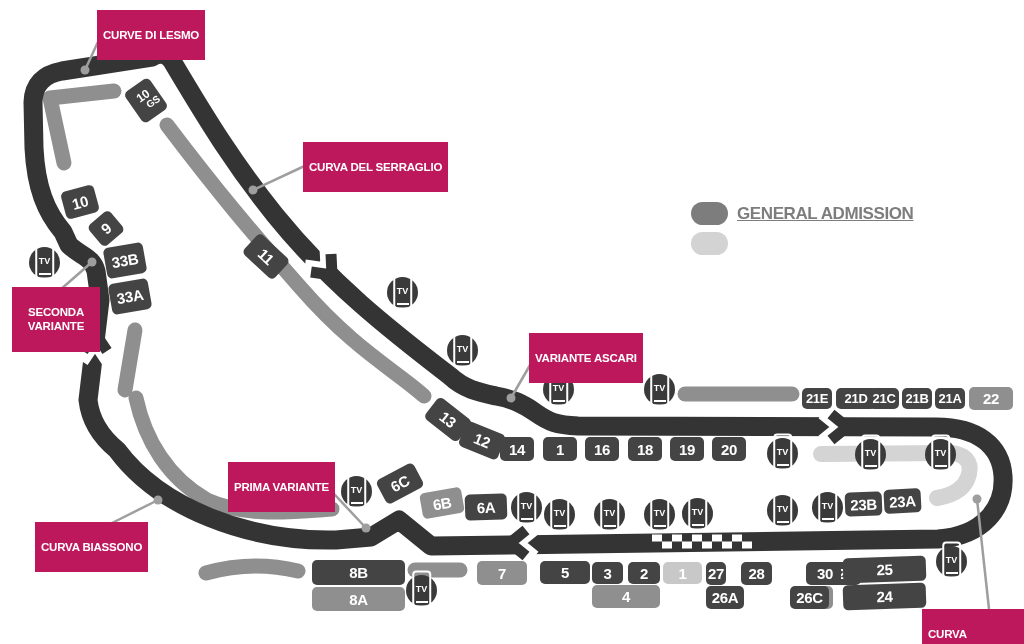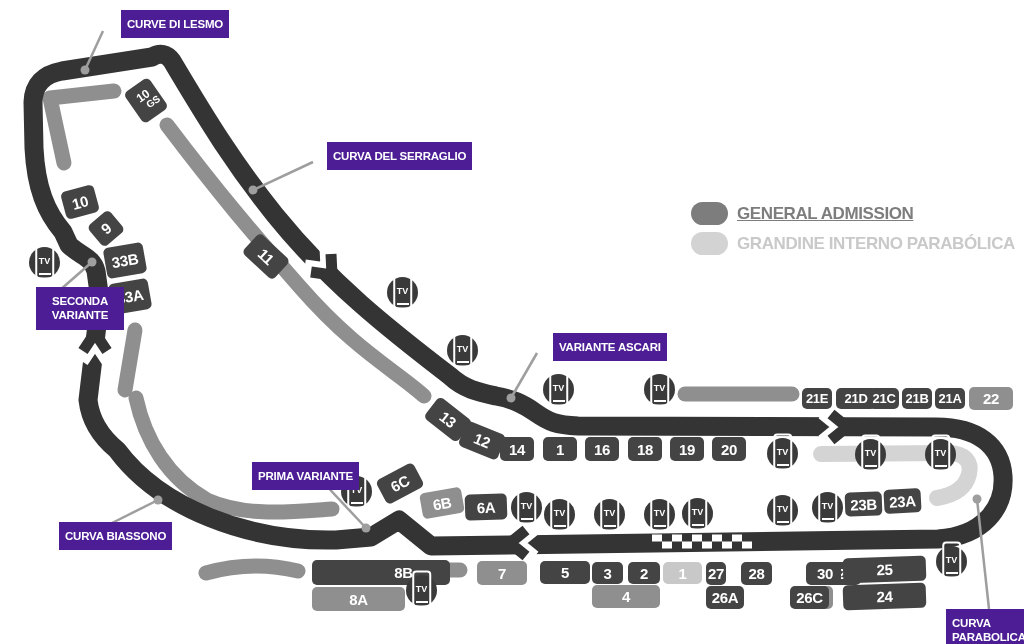--- a/index.html
+++ b/index.html
@@ -13,23 +13,23 @@
   .stand.light{background:#c8c8c8;}
   .stand.two{flex-direction:column;line-height:0.95;}
   .stand.two .sub{transform:translateX(5px);}
   .tv{position:absolute;z-index:4;width:31px;height:31px;margin:-16px 0 0 -16px;
       background:#3a3a3a;border-radius:50%;}
   .tv .scr{position:absolute;left:50%;top:44%;transform:translate(-50%,-50%);
       border:2px solid #fff;border-radius:4px;color:#fff;font-weight:700;font-size:9px;
       line-height:1;padding:12px 2px;}
   .tv::after{content:"";position:absolute;left:50%;bottom:3px;width:12px;height:2.5px;
       background:#fff;transform:translateX(-50%);}
-  .clabel{position:absolute;z-index:5;background:#4c1d95;color:#fff;font-weight:700;
-      font-size:11.5px;line-height:1.25;padding:7px 6px;white-space:pre-line;
-      letter-spacing:-0.2px;margin-left:24px;}
+  .clabel{position:absolute;z-index:5;background:#be185d;color:#fff;font-weight:700;
+      font-size:11.5px;line-height:1.25;padding:18px 6px;white-space:pre-line;
+      letter-spacing:-0.2px;}
   #legend{position:absolute;left:691px;top:202px;z-index:5;display:flex;
       flex-direction:column;gap:7px;}
   .legend-row{display:flex;align-items:center;gap:9px;}
   .legend-swatch{width:37px;height:23px;border-radius:12px;}
   .legend-label{font-weight:700;font-size:17px;letter-spacing:-0.4px;}
 </style>
 </head>
 <body>
 
 <div id="stage">
@@ -98,21 +98,20 @@
       </g>
   </svg>
 
   <div id="legend">
     <div class="legend-row">
       <div class="legend-swatch" id="sw0" style="background: rgb(125, 125, 125);"></div>
       <div class="legend-label" id="lg0" style="color: rgb(125, 125, 125); text-decoration: underline;">GENERAL ADMISSION</div>
     </div>
     <div class="legend-row">
       <div class="legend-swatch" id="sw1" style="background: rgb(211, 211, 211);"></div>
-      <div class="legend-label" id="lg1" style="color: rgb(201, 201, 201);">GRANDINE INTERNO PARABÓLICA</div>
     </div>
   </div>
 
   <div id="stands-layer">
       <div class="stand dark two" style="left: 131px; top: 82px; width: 30px; height: 37px; transform: rotate(-35deg); font-size: 12px;">
         <span>10</span>
         <span class="sub" style="font-size: 10px;">GS</span>
       </div>
       <div class="stand dark" style="left: 63px; top: 188px; width: 34px; height: 28px; transform: rotate(-15deg);">10</div>
       <div class="stand dark" style="left: 92px; top: 215px; width: 28px; height: 27px; transform: rotate(-40deg);">9</div>
@@ -131,21 +130,21 @@
       <div class="stand dark" style="left: 670px; top: 437px; width: 34px; height: 24px;">19</div>
       <div class="stand dark" style="left: 712px; top: 437px; width: 34px; height: 24px;">20</div>
       <div class="stand dark" style="left: 802px; top: 388px; width: 30px; height: 21px; font-size: 13px;">21E</div>
       <div class="stand dark" style="left: 836px; top: 388px; width: 40px; height: 21px; font-size: 13px;">21D</div>
       <div class="stand dark" style="left: 869px; top: 388px; width: 30px; height: 21px; font-size: 13px;">21C</div>
       <div class="stand dark" style="left: 902px; top: 388px; width: 30px; height: 21px; font-size: 13px;">21B</div>
       <div class="stand dark" style="left: 935px; top: 388px; width: 30px; height: 21px; font-size: 13px;">21A</div>
       <div class="stand mid" style="left: 969px; top: 387px; width: 44px; height: 23px;">22</div>
       <div class="stand dark" style="left: 845px; top: 492px; width: 37px; height: 24px; transform: rotate(-2deg);">23B</div>
       <div class="stand dark" style="left: 884px; top: 489px; width: 37px; height: 24px; transform: rotate(-3deg);">23A</div>
-      <div class="stand dark" style="left: 312px; top: 560px; width: 93px; height: 25px; padding-left: 45px;">8B</div>
+      <div class="stand dark" style="left: 312px; top: 560px; width: 93px; height: 25px;">8B</div>
       <div class="stand mid" style="left: 312px; top: 587px; width: 93px; height: 24px;">8A</div>
       <div class="stand mid" style="left: 477px; top: 561px; width: 50px; height: 24px;">7</div>
       <div class="stand dark" style="left: 540px; top: 561px; width: 50px; height: 23px;">5</div>
       <div class="stand dark" style="left: 592px; top: 562px; width: 31px; height: 22px;">3</div>
       <div class="stand dark" style="left: 628px; top: 562px; width: 32px; height: 22px;">2</div>
       <div class="stand light" style="left: 663px; top: 562px; width: 39px; height: 22px;">1</div>
       <div class="stand dark" style="left: 706px; top: 562px; width: 20px; height: 23px;">27</div>
       <div class="stand dark" style="left: 741px; top: 562px; width: 31px; height: 23px;">28</div>
       <div class="stand dark" style="left: 806px; top: 562px; width: 31px; height: 23px; padding-left: 24px;">29</div>
       <div class="stand dark" style="left: 809px; top: 562px; width: 32px; height: 23px;">30</div>

